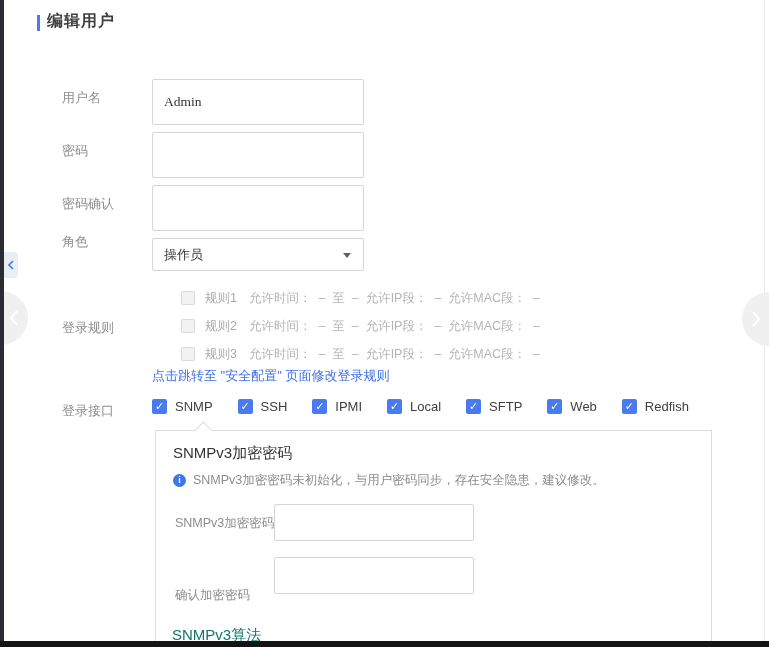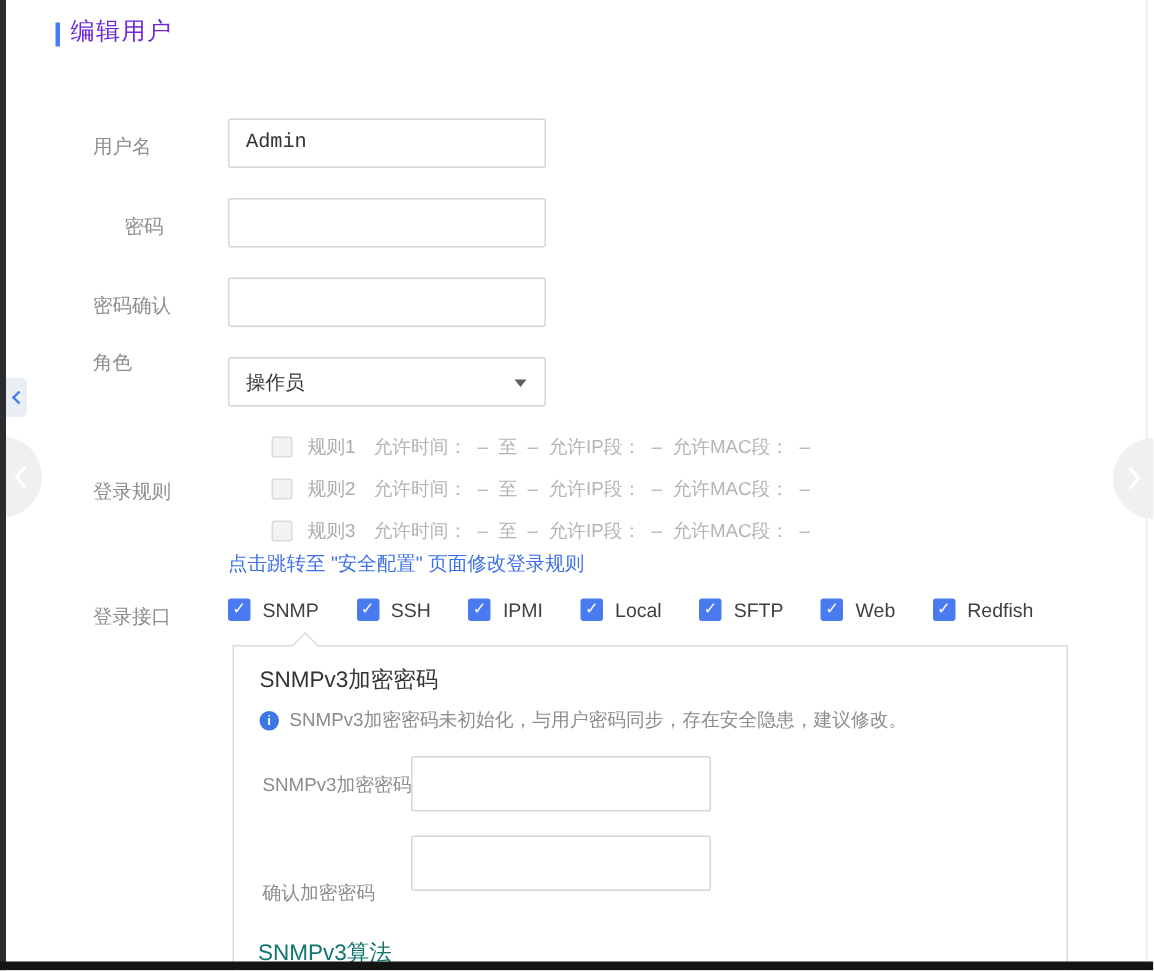--- a/index.html
+++ b/index.html
@@ -5,27 +5,27 @@
   html,body{margin:0;padding:0;background:#fff;}
   .stage{position:relative;width:769px;height:647px;background:#ffffff;overflow:hidden;
          font-family:"Liberation Sans","DejaVu Sans",sans-serif;}
   
   .edge-left{position:absolute;left:0;top:0;width:4px;height:647px;background:#2b2b31;z-index:30;}
   .edge-bottom{position:absolute;left:0;top:641px;width:769px;height:6px;background:#141414;z-index:40;}
   .edge-right{position:absolute;left:764px;top:0;width:1px;height:641px;background:#e9e9e9;z-index:5;}
 
   
   .title-accent{position:absolute;left:37px;top:15px;width:3px;height:16px;background:#4a7af0;}
-  .page-title{position:absolute;left:47px;top:11px;font-size:16px;font-weight:normal;color:#6d28d9;letter-spacing:1px;}
+  .page-title{position:absolute;left:47px;top:11px;font-size:16px;font-weight:bold;color:#404040;letter-spacing:1px;}
 
   
   .f-label{position:absolute;left:62px;font-size:13px;color:#8d8d8d;}
-  .t-input{position:absolute;left:152px;width:212px;height:33px;border:1px solid #d6d6d6;border-radius:2px;
+  .t-input{position:absolute;left:152px;width:212px;height:46px;border:1px solid #d6d6d6;border-radius:2px;
            background:#fff;box-sizing:border-box;font-size:13.5px;color:#333;padding:0 11px;outline:none;
-           font-family:Liberation Mono, monospace;}
+           font-family:Liberation Serif, serif;}
   .sel-box{position:absolute;left:152px;top:238px;width:212px;height:33px;border:1px solid #d6d6d6;border-radius:2px;
            background:#fff;box-sizing:border-box;font-size:13px;color:#333;line-height:31px;padding:0 11px;cursor:pointer;}
   .sel-arrow{position:absolute;right:12px;top:14px;width:0;height:0;border-left:4px solid transparent;
              border-right:4px solid transparent;border-top:5px solid #5f5f5f;}
 
   
   .rules{position:absolute;left:152px;top:284px;}
   .rule-row{display:flex;align-items:center;height:28px;cursor:default;padding-left:29px;}
   .cb-off{width:14px;height:14px;box-sizing:border-box;border:1px solid #dadada;background:#f2f2f2;border-radius:2px;
           margin-right:10px;flex:none;}
@@ -67,21 +67,21 @@
 <body>
 
 <div class="stage">
 
   <div class="title-accent"></div>
   <div class="page-title">编辑用户</div>
 
   <div class="f-label" style="top:89px;">用户名</div>
   <input class="t-input" style="top: 79px;" type="text" value="Admin">
 
-  <div class="f-label" style="top:142px;margin-left:21px;">密码</div>
+  <div class="f-label" style="top:142px;">密码</div>
   <input class="t-input" style="top: 132px;" type="password" value="">
 
   <div class="f-label" style="top:195px;">密码确认</div>
   <input class="t-input" style="top: 185px;" type="password" value="">
 
   <div class="f-label" style="top:233px;">角色</div>
   <div class="sel-box">
     <span>操作员</span>
     <span class="sel-arrow"></span>
   </div>

